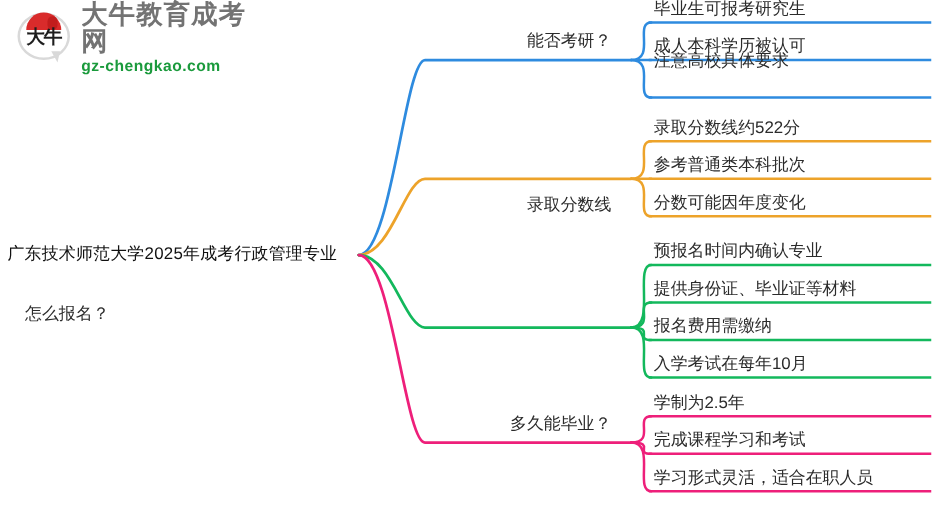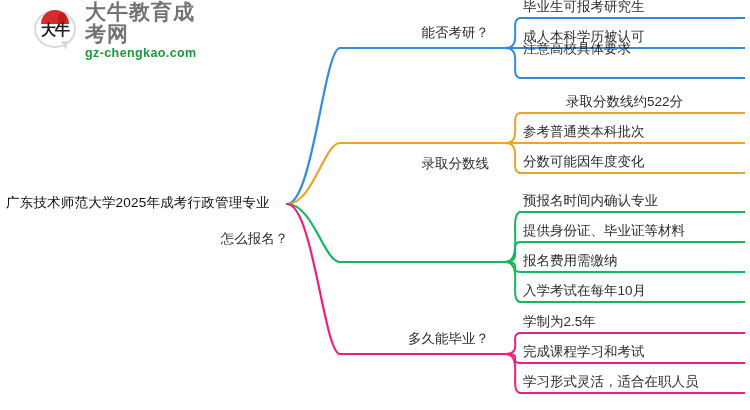--- a/index.html
+++ b/index.html
@@ -24,21 +24,20 @@
     height: 50px;
     display: flex;
     align-items: center;
     gap: 7px;
   }
   #logo-mark {
     position: relative;
     width: 44px;
     height: 44px;
     flex: 0 0 44px;
-    margin-left: 20px;
   }
   #logo-mark .bubble {
     position: absolute;
     left: 0;
     top: 1px;
     width: 42px;
     height: 38px;
     background: #ffffff;
     border: 2px solid #d9d9d9;
     border-radius: 50% 50% 50% 50%;
@@ -189,24 +188,24 @@
       <path d="M 505 354 C 525 354 507 393 521 393" stroke="#ee1f7a" stroke-width="2" fill="none" stroke-linecap="round"></path>
       <line x1="519" y1="393" x2="745" y2="393" stroke="#ee1f7a" stroke-width="2"></line>
     </svg>
   <div id="mindmap-labels">
       <div class="node-label root-label" style="left: 6px; top: 194px;">广东技术师范大学2025年成考行政管理专业</div>
       <div class="node-label branch-label" style="left: 0px; top: 24px; width: 497px; text-align: right; padding-right: 8px; box-sizing: border-box;">能否考研？</div>
       <div class="node-label leaf-label" style="left: 523px; top: -2px;">毕业生可报考研究生</div>
       <div class="node-label leaf-label" style="left: 523px; top: 28px;">成人本科学历被认可</div>
       <div class="node-label leaf-label" style="left: 523px; top: 40px;">注意高校具体要求</div>
       <div class="node-label branch-label" style="left: 0px; top: 119px; width: 497px; text-align: right; padding-right: 8px; box-sizing: border-box; margin-top: 36px;">录取分数线</div>
-      <div class="node-label leaf-label" style="left: 523px; top: 93px; margin-left: 43px;">录取分数线约522分</div>
+      <div class="node-label leaf-label" style="left: 523px; top: 93px;">录取分数线约522分</div>
       <div class="node-label leaf-label" style="left: 523px; top: 123px;">参考普通类本科批次</div>
       <div class="node-label leaf-label" style="left: 523px; top: 153px;">分数可能因年度变化</div>
-      <div class="node-label branch-label" style="left: 0px; top: 230px; width: 497px; text-align: center; padding-right: 8px; box-sizing: border-box; padding-left: 20px;">怎么报名？</div>
+      <div class="node-label branch-label" style="left: 0px; top: 242px; width: 497px; text-align: left; padding-right: 8px; box-sizing: border-box; padding-left: 20px;">怎么报名？</div>
       <div class="node-label leaf-label" style="left: 523px; top: 192px;">预报名时间内确认专业</div>
       <div class="node-label leaf-label" style="left: 523px; top: 222px;">提供身份证、毕业证等材料</div>
       <div class="node-label leaf-label" style="left: 523px; top: 252px;">报名费用需缴纳</div>
       <div class="node-label leaf-label" style="left: 523px; top: 282px;">入学考试在每年10月</div>
       <div class="node-label branch-label" style="left: 0px; top: 330px; width: 497px; text-align: right; padding-right: 8px; box-sizing: border-box;">多久能毕业？</div>
       <div class="node-label leaf-label" style="left: 523px; top: 313px;">学制为2.5年</div>
       <div class="node-label leaf-label" style="left: 523px; top: 343px; text-align: right;">完成课程学习和考试</div>
       <div class="node-label leaf-label" style="left: 523px; top: 373px;">学习形式灵活，适合在职人员</div>
     </div>
 </div>

